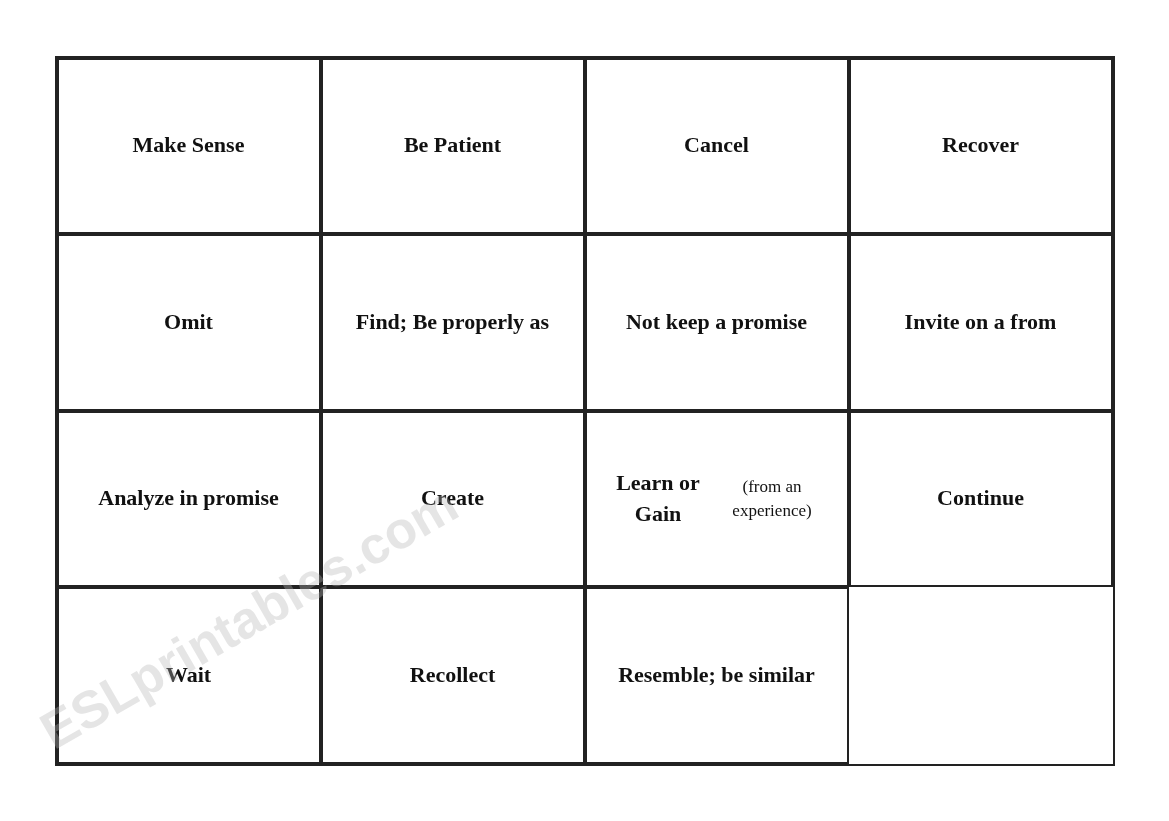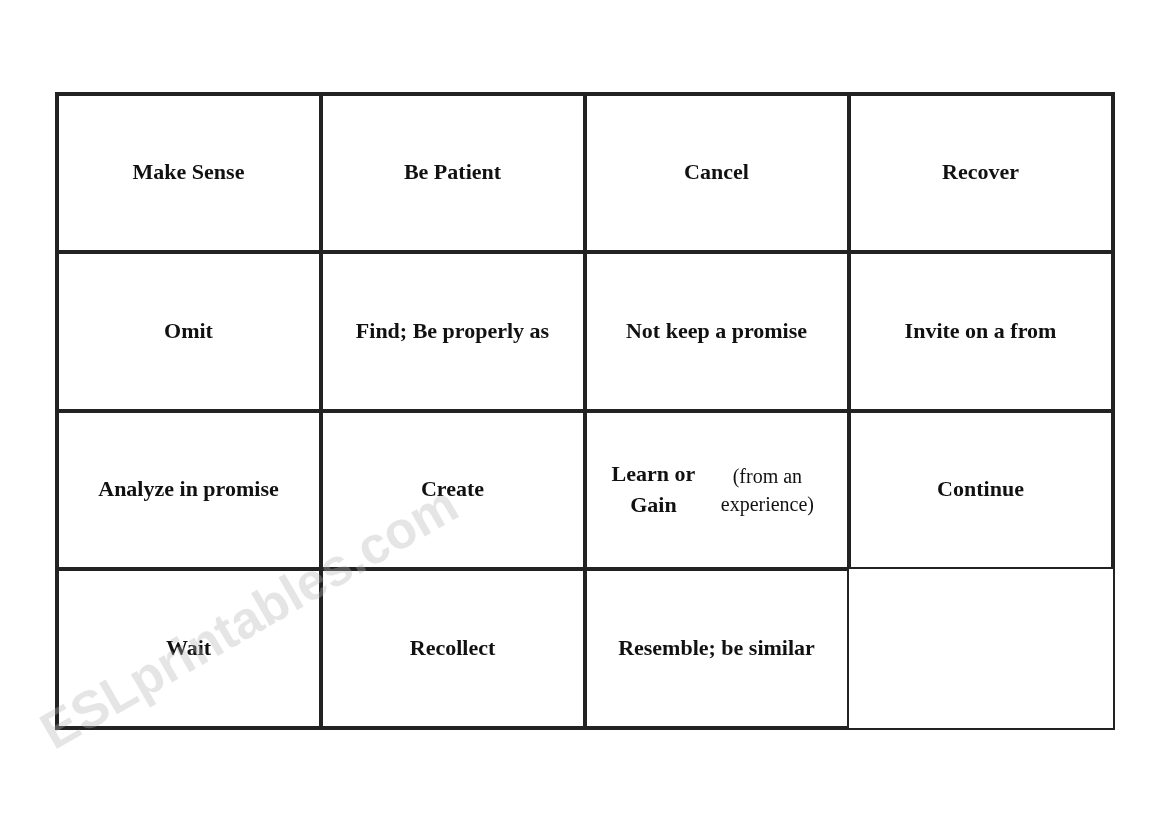--- a/index.html
+++ b/index.html
@@ -33,38 +33,38 @@
       user-select: none;
       z-index: 10;
     }
 
     .grid-container {
       border: 2px solid #222;
       display: grid;
       grid-template-columns: repeat(4, 1fr);
       grid-template-rows: repeat(4, 1fr);
       width: 1060px;
-      height: 638px;
+      height: 710px;
     }
 
     .cell {
       border: 2px solid #222;
       display: flex;
       align-items: center;
       justify-content: center;
       text-align: center;
       padding: 16px;
       font-size: 22px;
       font-weight: bold;
       color: #111;
       line-height: 1.4;
     }
 
     .cell .sub {
-      font-size: 20px;
+      font-size: 17px;
       font-weight: normal;
       display: block;
       margin-top: 0;
     }
   </style>
 </head>
 <body>
 
 <div class="watermark">ESLprintables.com</div>
 

